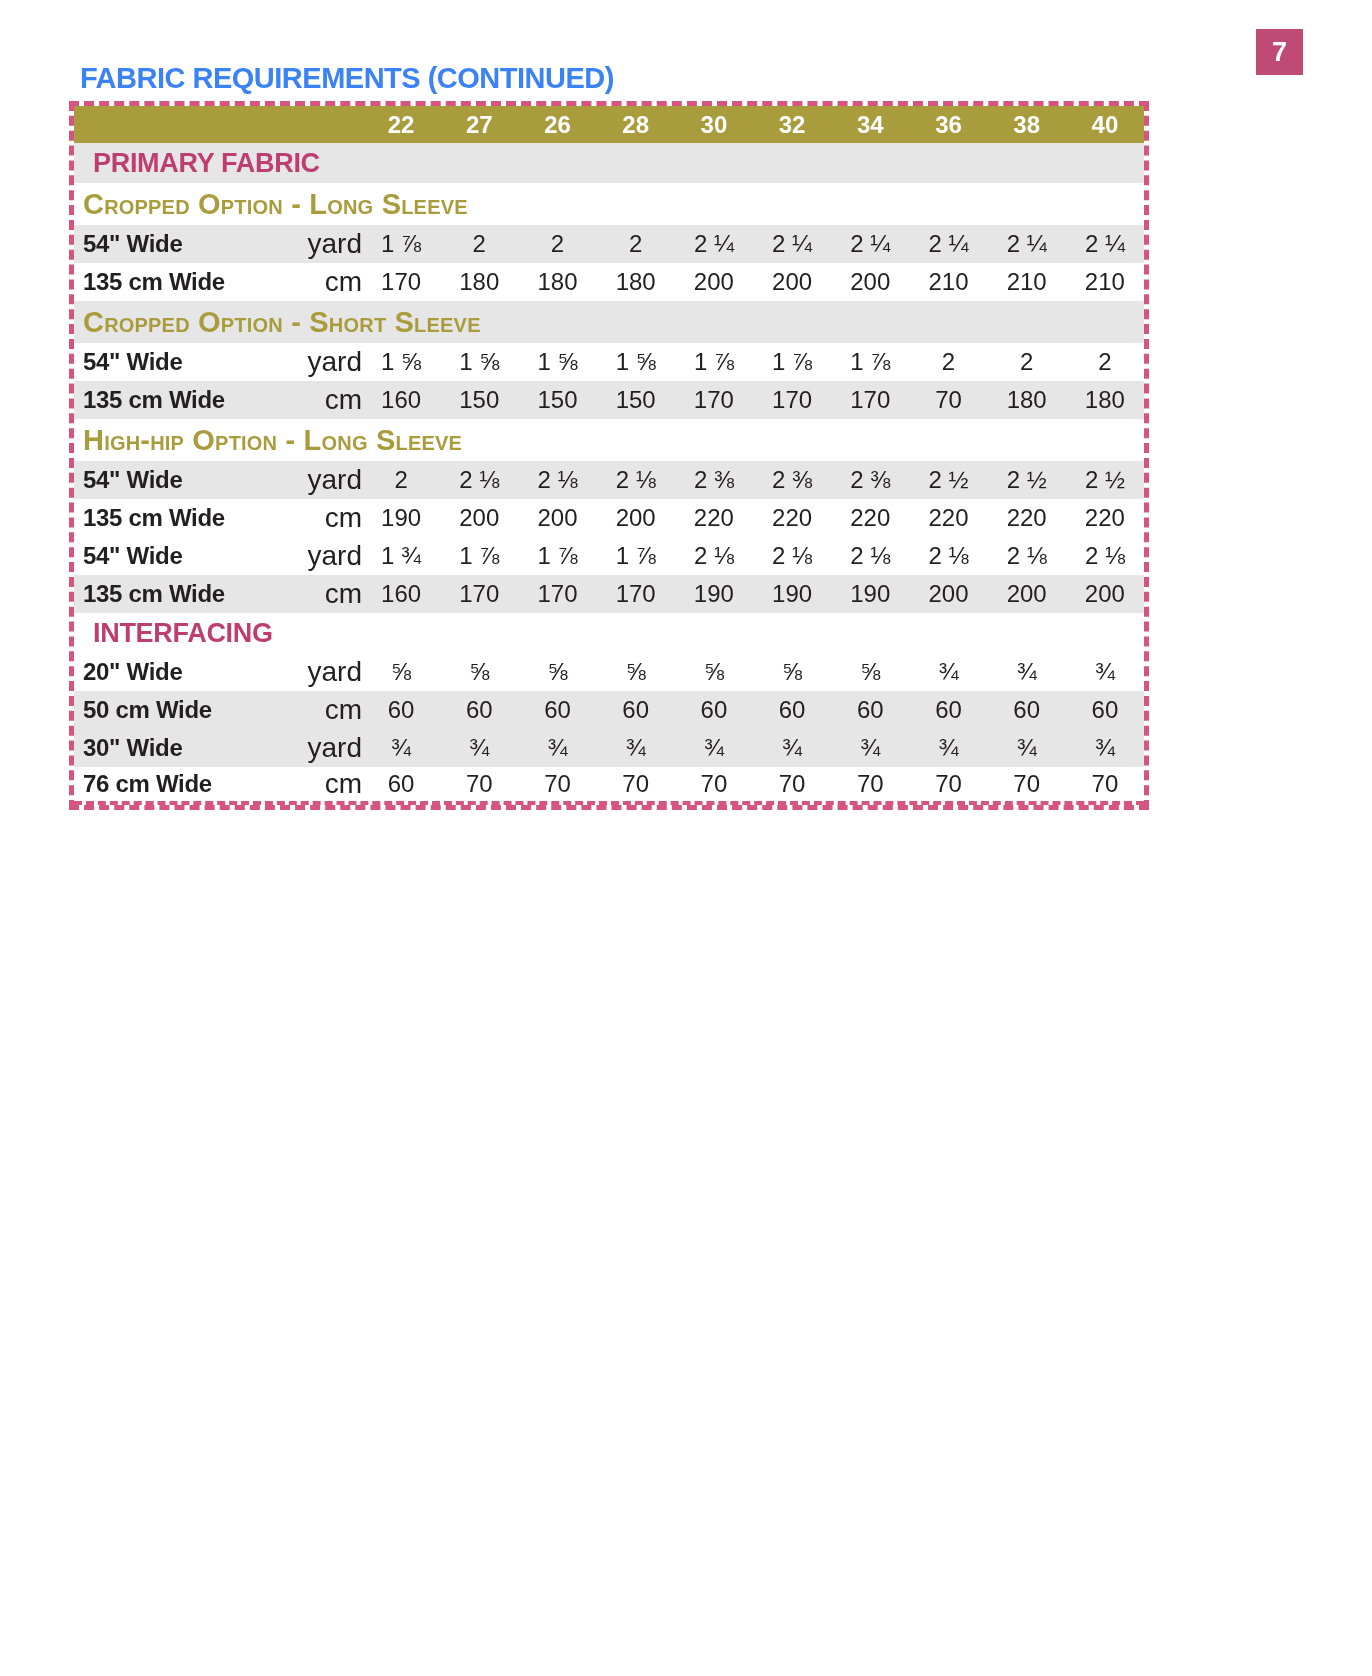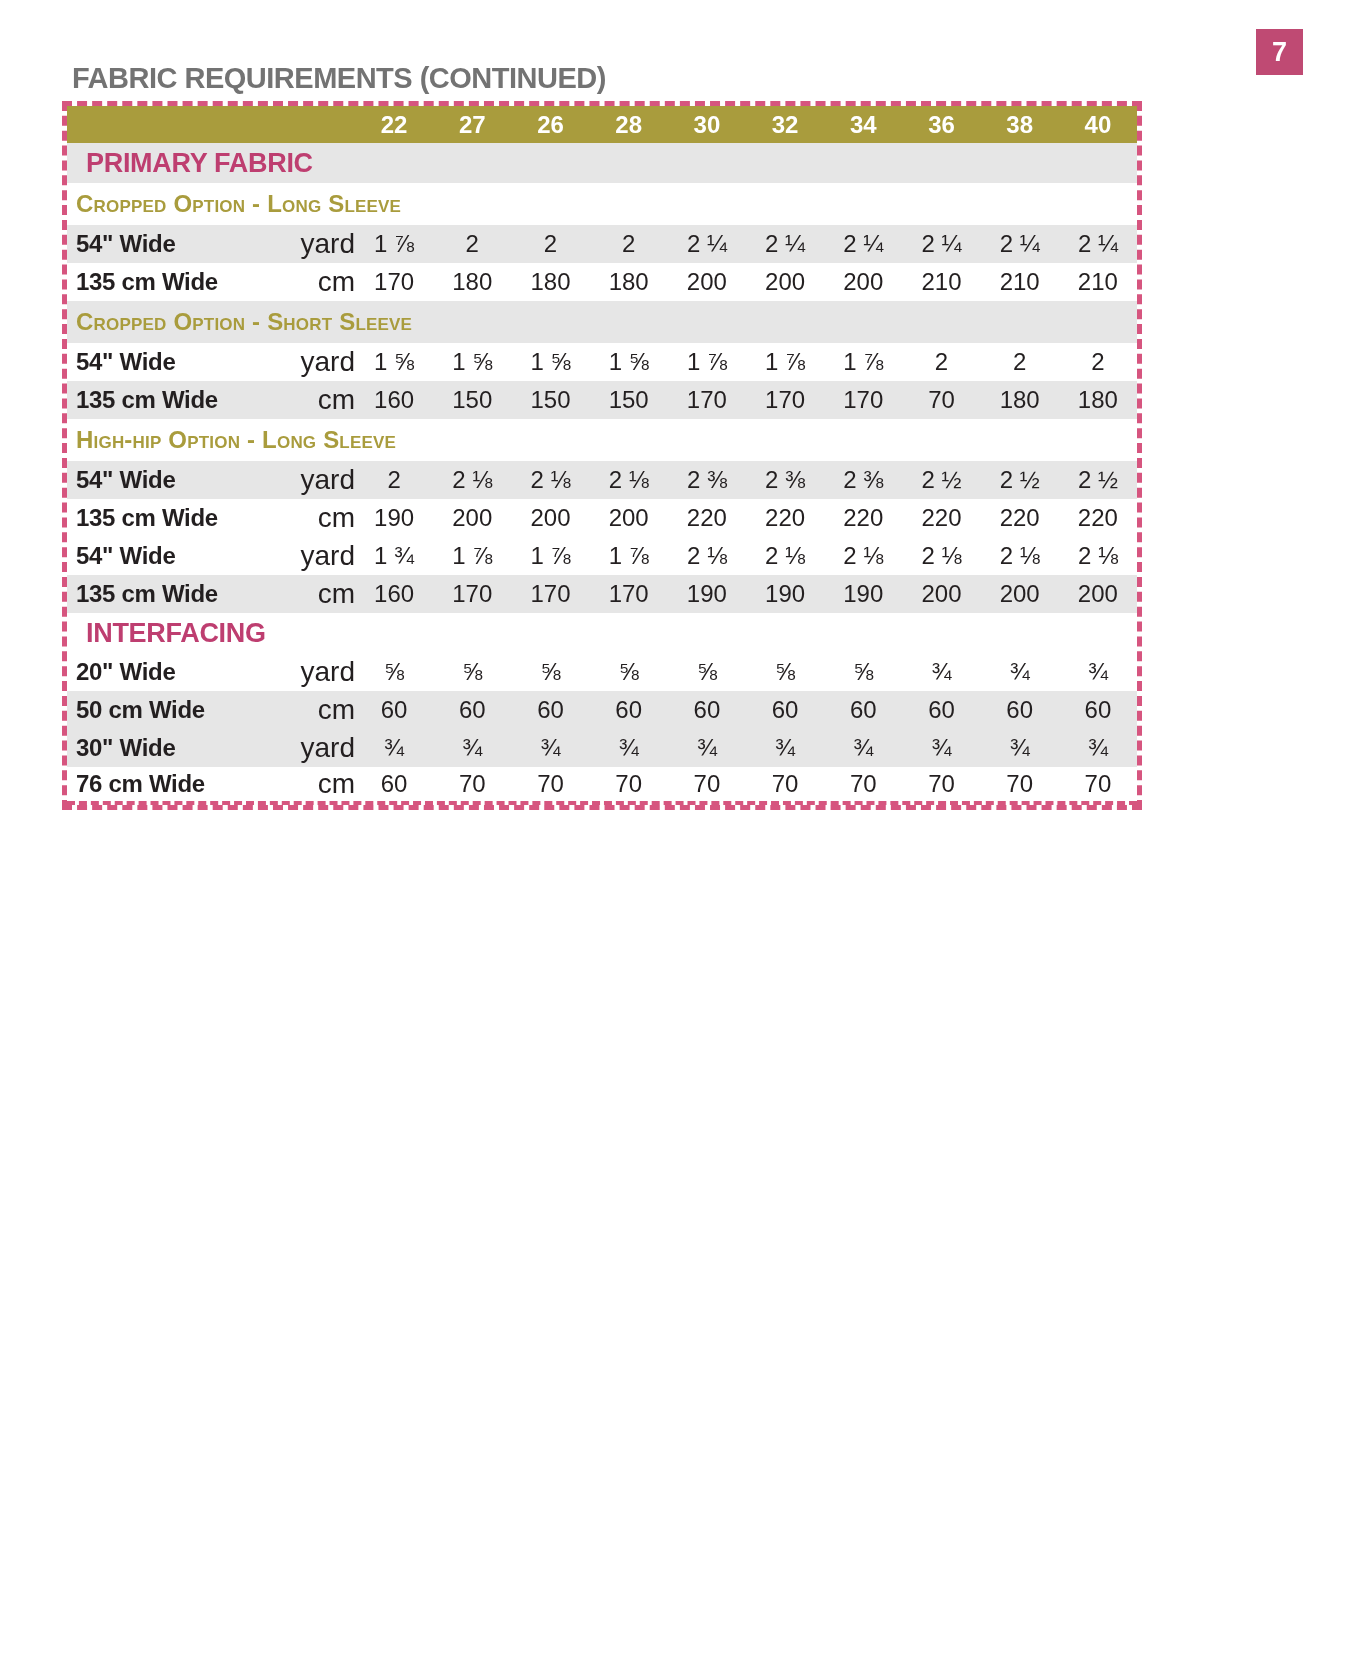--- a/index.html
+++ b/index.html
@@ -4,45 +4,45 @@
 <style>
   * { margin:0; padding:0; box-sizing:border-box; }
   html,body { width:1372px; height:1676px; background:#ffffff;
     font-family:"Liberation Sans","DejaVu Sans",sans-serif; color:#231F20; }
   .page { position:relative; width:1372px; height:1676px; background:#fff; overflow:hidden; }
 
   .page-num-box { position:absolute; left:1256px; top:29px; width:47px; height:46px;
     background:#BF4A73; display:flex; align-items:center; justify-content:center; }
   .page-num-box span { color:#fff; font-weight:bold; font-size:27px; }
 
-  .doc-title { position:absolute; left:72px; top:62px; font-size:29px; font-weight:bold;
-    color:#737373; letter-spacing:-0.5px; }
-
-  .fabric-table { position:absolute; left:62px; top:101px; width:1080px;
+  .doc-title { position:absolute; left:80px; top:62px; font-size:29px; font-weight:bold;
+    color:#3b82f6; letter-spacing:-0.5px; }
+
+  .fabric-table { position:absolute; left:69px; top:101px; width:1080px;
     border:5px dashed #D6557F; background:#fff; }
 
   .t-row { display:grid; grid-template-columns:212px 76px repeat(10,1fr);
     align-items:center; min-height:38px; }
   .t-row.shaded { background:#E6E6E6; }
 
   .t-row.size-header { background:#A99C3D; min-height:37px; }
   .size-cell { text-align:center; color:#fff; font-weight:bold; font-size:24px; }
 
   .row-label { padding-left:9px; font-weight:bold; font-size:24px; text-align:left;
     white-space:nowrap; letter-spacing:-0.3px; }
   .unit-cell { text-align:right; font-size:28px; }
   .value-cell { text-align:center; font-size:24px; }
 
   .t-row.section-pink { min-height:40px; }
   .t-row.section-pink .section-label { grid-column:1 / -1; padding-left:19px;
     color:#BE3E70; font-weight:bold; font-size:27px; letter-spacing:-0.3px; }
 
   .t-row.section-olive { min-height:42px; }
   .t-row.section-olive .section-label { grid-column:1 / -1; padding-left:9px;
-    color:#A99C3D; font-weight:bold; font-size:24px; font-variant:small-caps;
+    color:#A99C3D; font-weight:bold; font-size:29px; font-variant:small-caps;
     letter-spacing:0.2px; }
 
   .t-row.last-row { border-bottom:4px dashed #D6557F; }
 </style>
 </head>
 <body>
 
 <div class="page">
 
   <div class="page-num-box">

